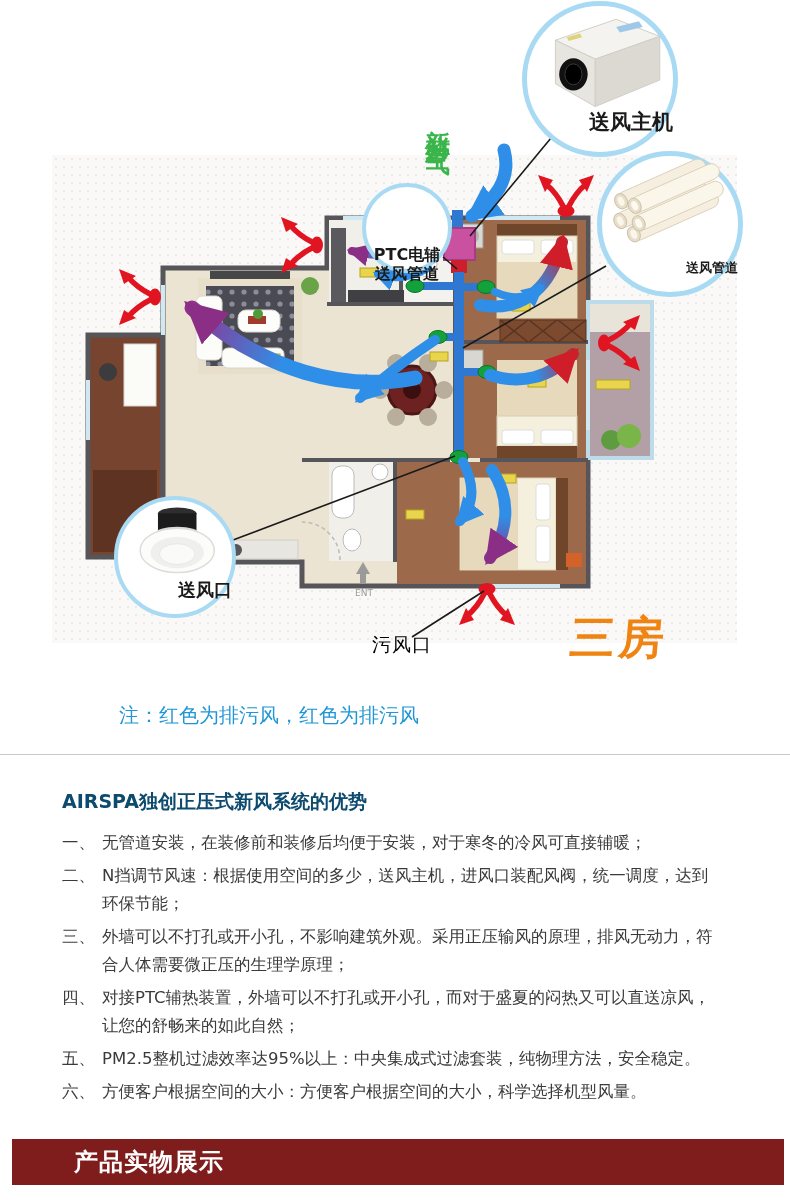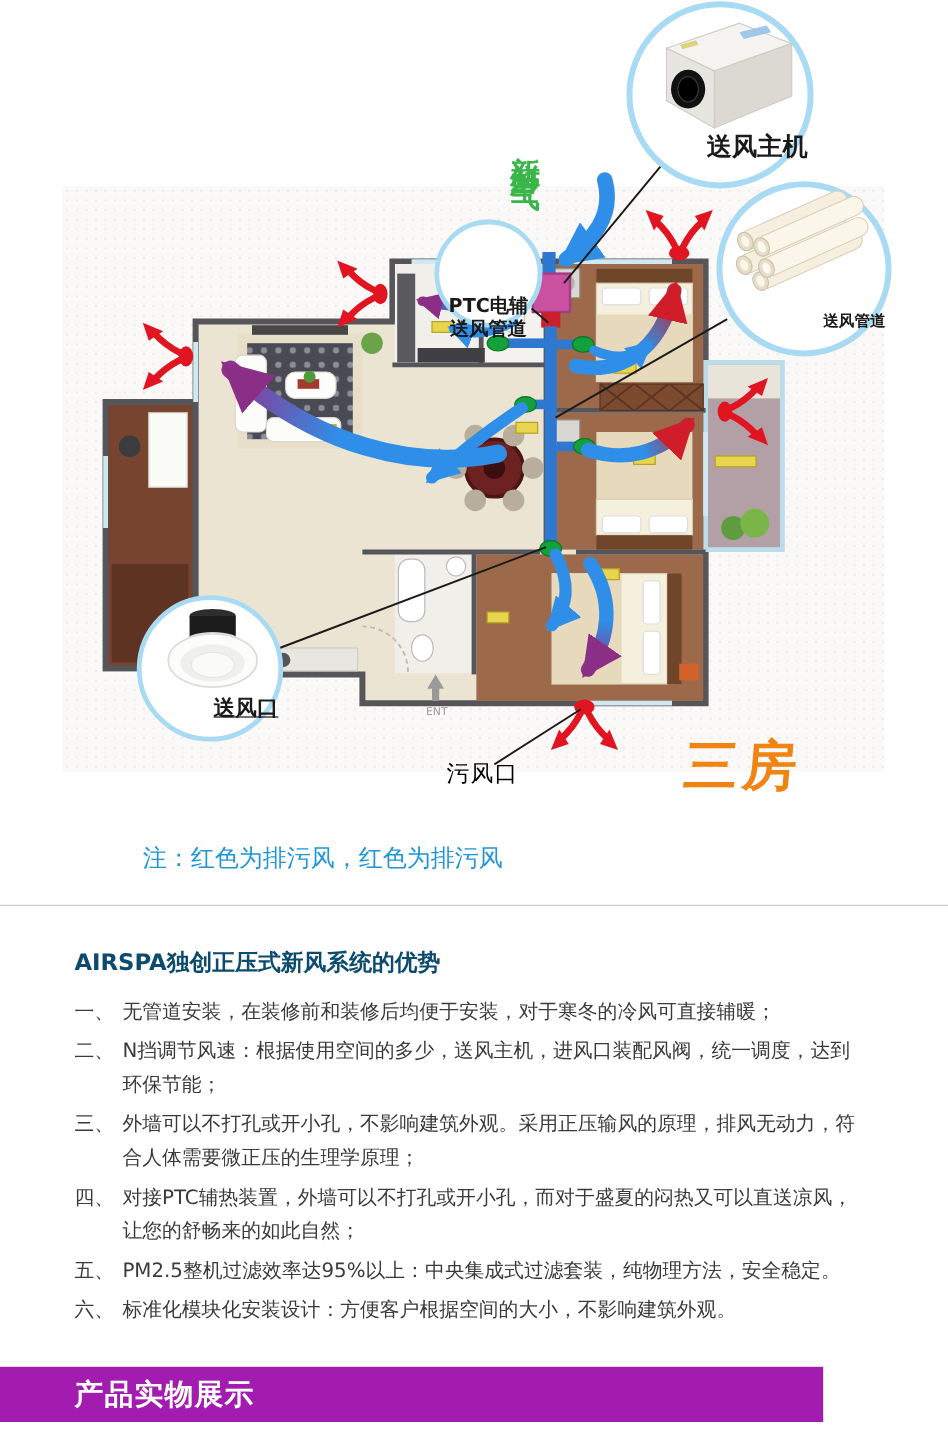--- a/index.html
+++ b/index.html
@@ -18,21 +18,21 @@
   .callout{position:absolute;border-radius:50%;background:#fff;box-sizing:border-box;
            border:5px solid #a9daf3;}
   .callout .img{position:absolute;left:0;top:0;width:100%;height:78%;}
   .callout .lbl{position:absolute;left:0;right:0;text-align:right;
                 font-weight:bold;color:#1a1a1a;}
   #c-mainunit{left:522px;top:1px;width:156px;height:156px;}
   #c-mainunit .lbl{bottom:16px;font-size:21px;}
   #c-duct{left:597px;top:151px;width:146px;height:146px;}
   #c-duct .lbl{bottom:15px;font-size:13px;}
   #c-outlet{left:114px;top:496px;width:122px;height:122px;border-width:4px;}
-  #c-outlet .lbl{bottom:12px;font-size:18px;text-decoration:underline;}
+  #c-outlet .lbl{bottom:12px;font-size:18px;}
   #c-ptc{left:362px;top:183px;width:90px;height:90px;border-width:4px;}
   #c-ptc .ptc-text{position:absolute;left:0;right:0;top:22px;text-align:center;
      font-size:16px;font-weight:bold;color:#1a1a1a;line-height:19px;margin-top:36px;}
 
   #fresh-air{position:absolute;left:421px;top:110px;width:32px;height:150px;
      writing-mode:vertical-rl;text-orientation:upright;
      color:#3ab54a;font-size:25px;font-weight:bold;letter-spacing:7px;line-height:32px;}
   #dirty-outlet-label{position:absolute;left:372px;top:632px;font-size:19px;
      color:#000000;letter-spacing:1px;}
   #rooms-tag{position:absolute;left:570px;top:608px;font-size:45px;font-weight:800;
@@ -43,21 +43,21 @@
 
   
   #advantages{position:absolute;left:0;top:755px;width:790px;padding:34px 74px 0 62px;
      box-sizing:border-box;}
   #adv-title{font-size:19px;font-weight:bold;color:#0c4a6e;margin:0 0 14px 0;}
   .adv-item{display:flex;font-size:16.5px;line-height:28px;color:#3a3a3a;margin-bottom:5px;}
   .adv-num{flex:0 0 40px;}
   .adv-text{flex:1;}
 
   
-  #banner{position:absolute;left:0;top:1139px;width:686px;height:46px;background:#a21caf;}
+  #banner{position:absolute;left:12px;top:1139px;width:772px;height:46px;background:#7f1d1d;}
   #banner-title{position:absolute;left:62px;top:0;height:46px;line-height:46px;
      color:#fff;font-size:24px;font-weight:bold;letter-spacing:1px;}
 </style>
 </head>
 <body>
 
 <div id="diagram">
   <div id="pattern-area"></div>
 
   <svg id="plan-svg" viewBox="0 0 790 754">
@@ -369,19 +369,19 @@
   <div class="adv-item">
     <span class="adv-num">四、</span>
     <span class="adv-text">对接PTC辅热装置，外墙可以不打孔或开小孔，而对于盛夏的闷热又可以直送凉风，让您的舒畅来的如此自然；</span>
   </div>
   <div class="adv-item">
     <span class="adv-num">五、</span>
     <span class="adv-text">PM2.5整机过滤效率达95%以上：中央集成式过滤套装，纯物理方法，安全稳定。</span>
   </div>
   <div class="adv-item">
     <span class="adv-num">六、</span>
-    <span class="adv-text">标准化模块化安装设计：方便客户根据空间的大小，不影响建筑外观。</span>
+    <span class="adv-text">方便客户根据空间的大小：方便客户根据空间的大小，科学选择机型风量。</span>
   </div>
 </div>
 
 <div id="banner">
   <div id="banner-title">产品实物展示</div>
 </div>
 
 </body></html>

